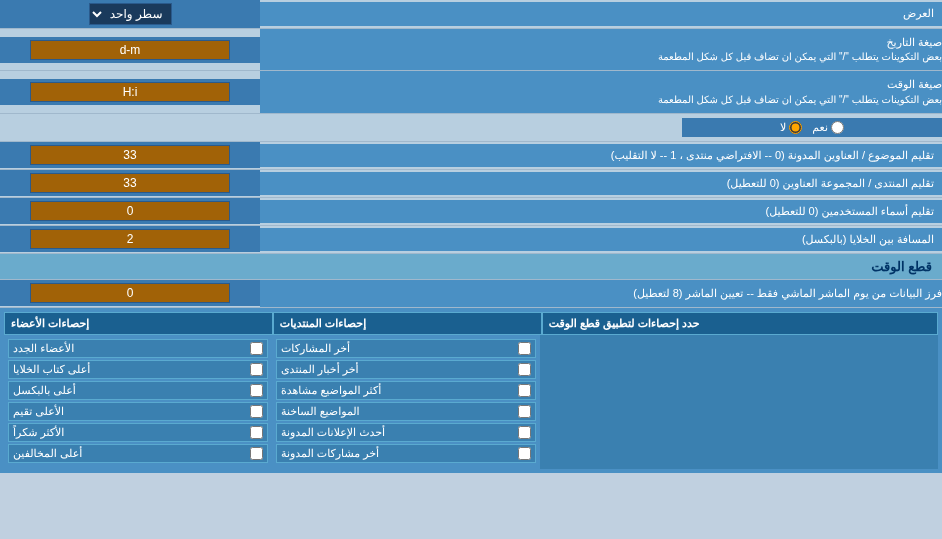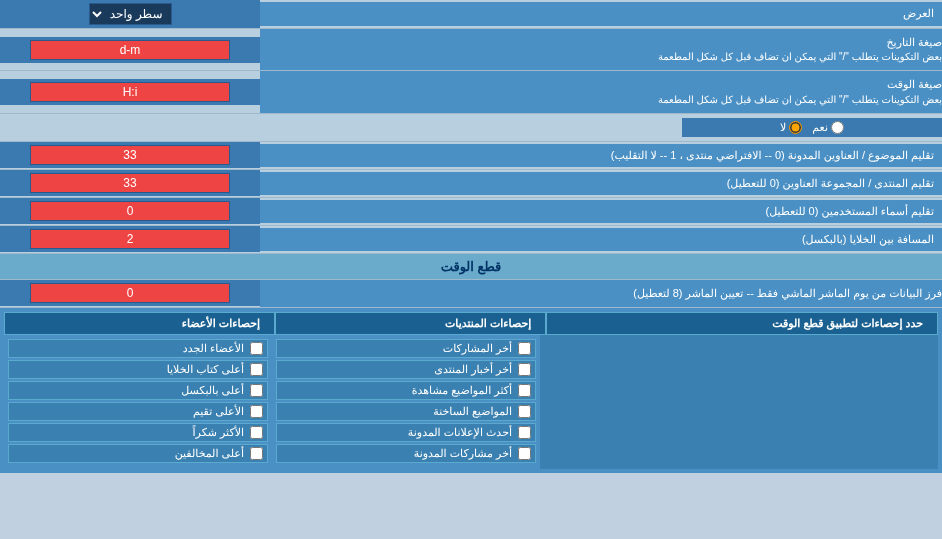--- a/index.html
+++ b/index.html
@@ -37,21 +37,21 @@
     .row-input {
       background: #3a7ab0;
       width: 260px;
       min-width: 260px;
       display: flex;
       align-items: center;
       justify-content: center;
       padding: 3px 6px;
     }
     .input-field {
-      background: #ef4444;
+      background: #a16207;
       color: white;
       border: 1px solid #2a5a8c;
       padding: 2px 6px;
       width: 200px;
       text-align: center;
       font-size: 12px;
       direction: ltr;
     }
     .select-field {
       background: #1a3a5c;
@@ -60,21 +60,20 @@
       padding: 2px 4px;
       font-size: 12px;
       direction: rtl;
     }
     .section-header {
       background: #6aabcc;
       color: #003366;
       font-weight: bold;
       font-size: 13px;
       padding: 5px 10px;
-      text-align: center;
       border-bottom: 1px solid #a0b8cc;
     }
     .radio-group {
       display: flex;
       align-items: center;
       gap: 10px;
       direction: rtl;
     }
     .radio-label {
       color: white;
@@ -100,40 +99,41 @@
       padding: 4px;
     }
     .bottom-header-row {
       display: flex;
       width: 100%;
     }
     .bottom-header-cell {
       flex: 1;
       background: #1a6090;
       color: white;
-      text-align: right;
+      text-align: left;
       font-weight: bold;
       font-size: 11px;
-      padding: 4px 14px;
+      padding: 4px 6px;
       border: 1px solid #5aaad0;
     }
     .bottom-header-cell.wide {
       flex: 1.5;
     }
     .checkbox-item {
       display: flex;
       align-items: center;
       gap: 6px;
       direction: rtl;
       color: white;
       font-size: 11px;
       padding: 2px 4px;
       background: #3a80b0;
       margin-bottom: 2px;
       border: 1px solid #5aaad0;
+      justify-content: space-between;
     }
     .checkbox-item input[type="checkbox"] {
       accent-color: #ffa500;
     }
     .tall-row .row-label {
       padding: 6px 0;
     }
   </style>
 </head>
 <body>

